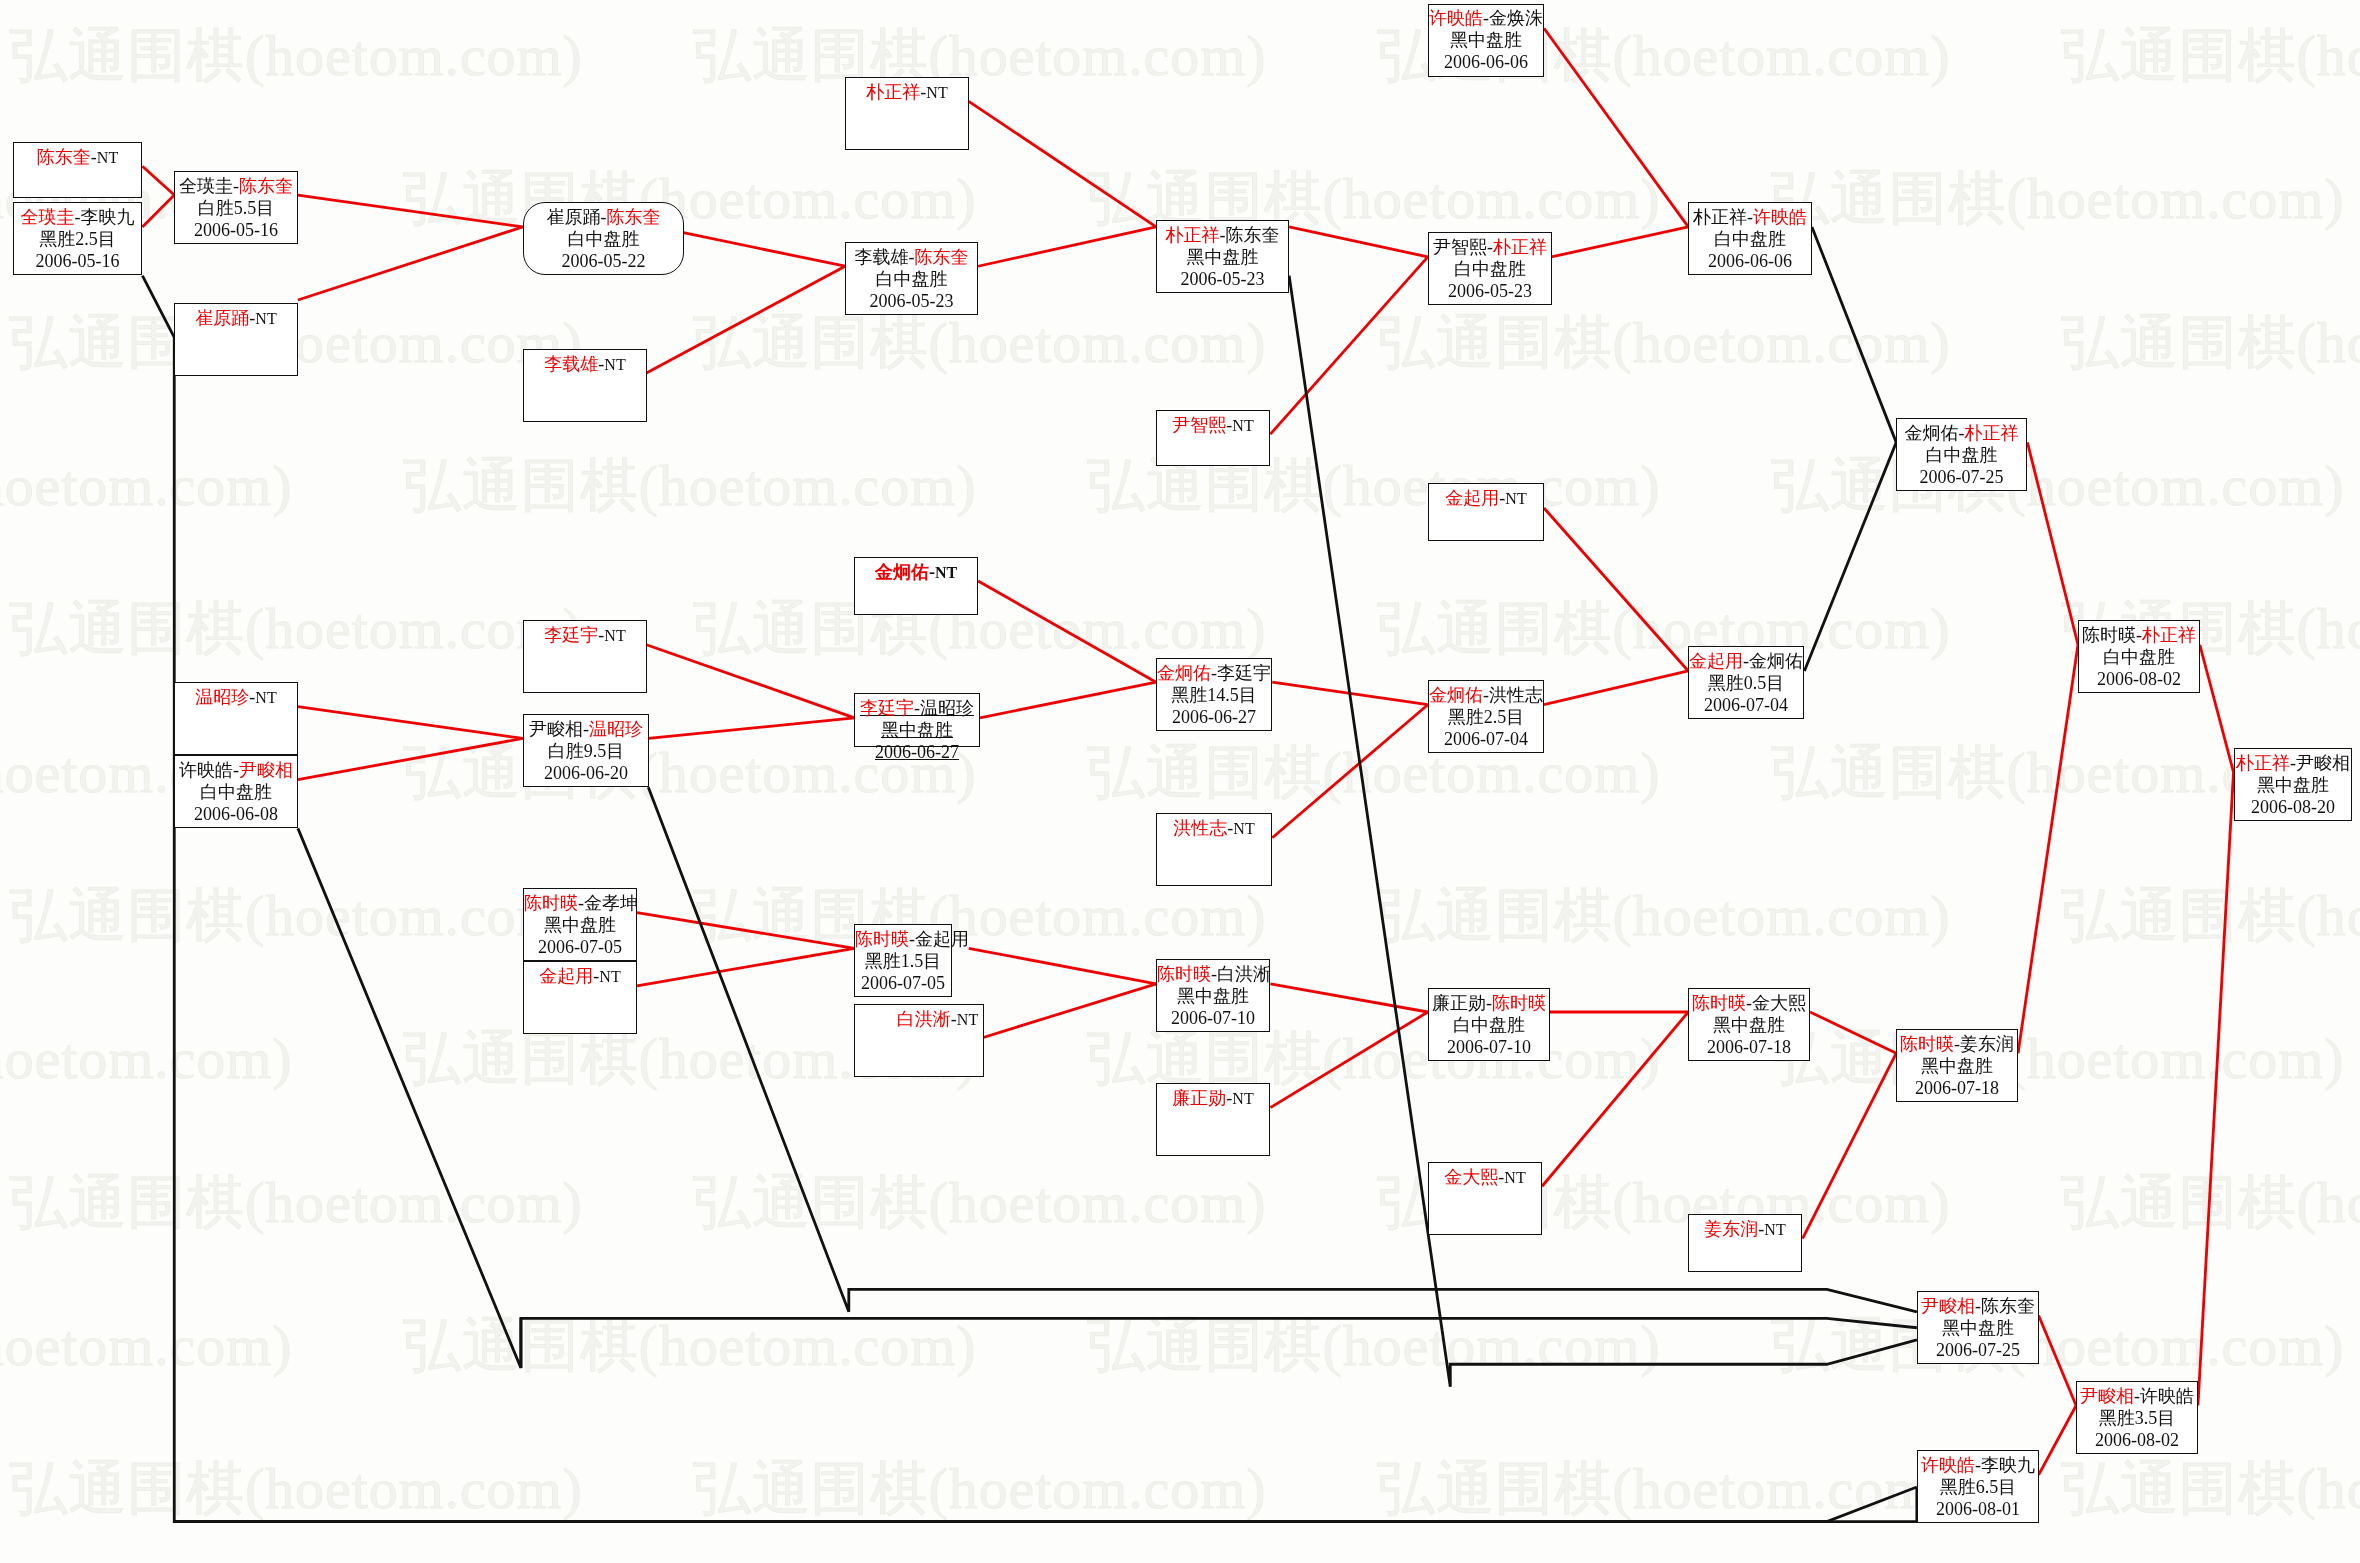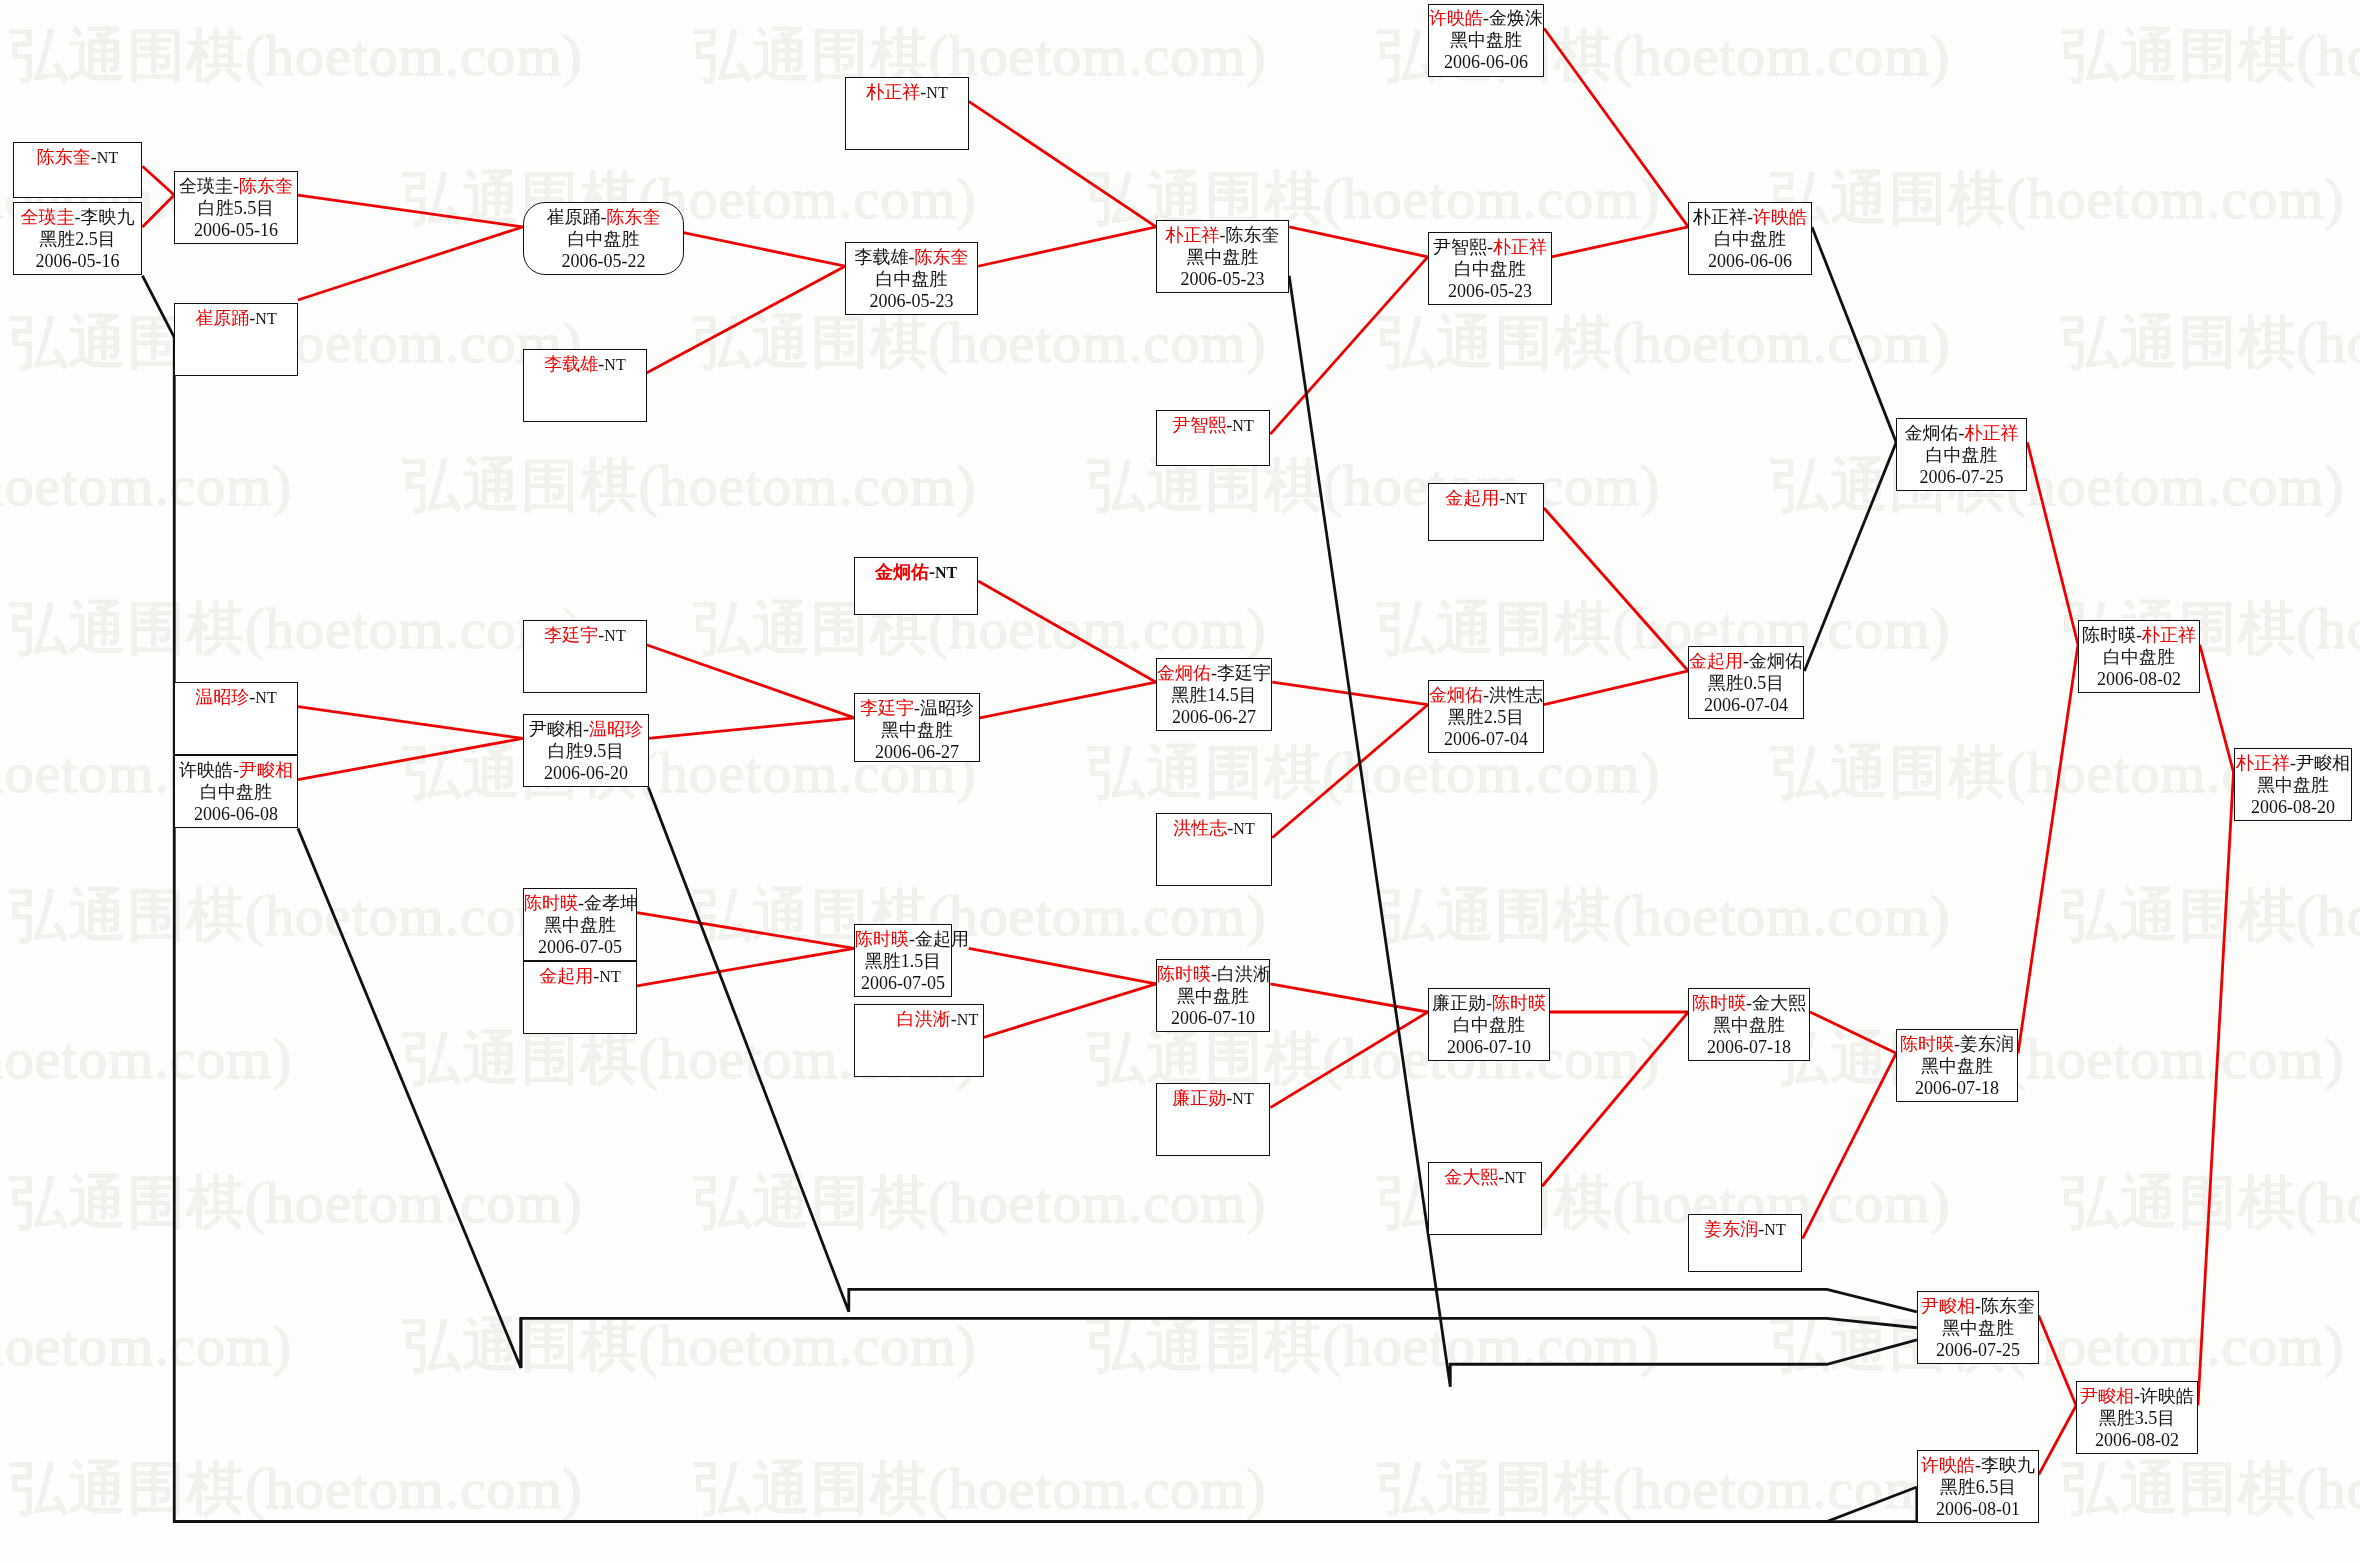--- a/index.html
+++ b/index.html
@@ -231,21 +231,21 @@
     <div class="box" style="left: 174px; top: 755px; width: 124px; height: 73px;">
       <span class="ttl"><span class="lose">许映皓</span><span class="sep">-</span><span class="win">尹畯相</span></span>
       <span class="res">白中盘胜</span>
       <span class="dt">2006-06-08</span>
     </div>
     <div class="box" style="left: 523px; top: 714px; width: 126px; height: 73px;">
       <span class="ttl"><span class="lose">尹畯相</span><span class="sep">-</span><span class="win">温昭珍</span></span>
       <span class="res">白胜9.5目</span>
       <span class="dt">2006-06-20</span>
     </div>
-    <div class="box" style="left: 854px; top: 693px; width: 126px; height: 69px;">
+    <div class="box" style="left: 854px; top: 693px; width: 126px; height: 54px; text-decoration: underline;">
       <span class="ttl"><span class="win">李廷宇</span><span class="sep">-</span><span class="lose">温昭珍</span></span>
       <span class="res">黑中盘胜</span>
       <span class="dt">2006-06-27</span>
     </div>
     <div class="box" style="left: 1156px; top: 658px; width: 116px; height: 73px;">
       <span class="ttl"><span class="win">金炯佑</span><span class="sep">-</span><span class="lose">李廷宇</span></span>
       <span class="res">黑胜14.5目</span>
       <span class="dt">2006-06-27</span>
     </div>
     <div class="box" style="left: 1156px; top: 813px; width: 116px; height: 73px;">

